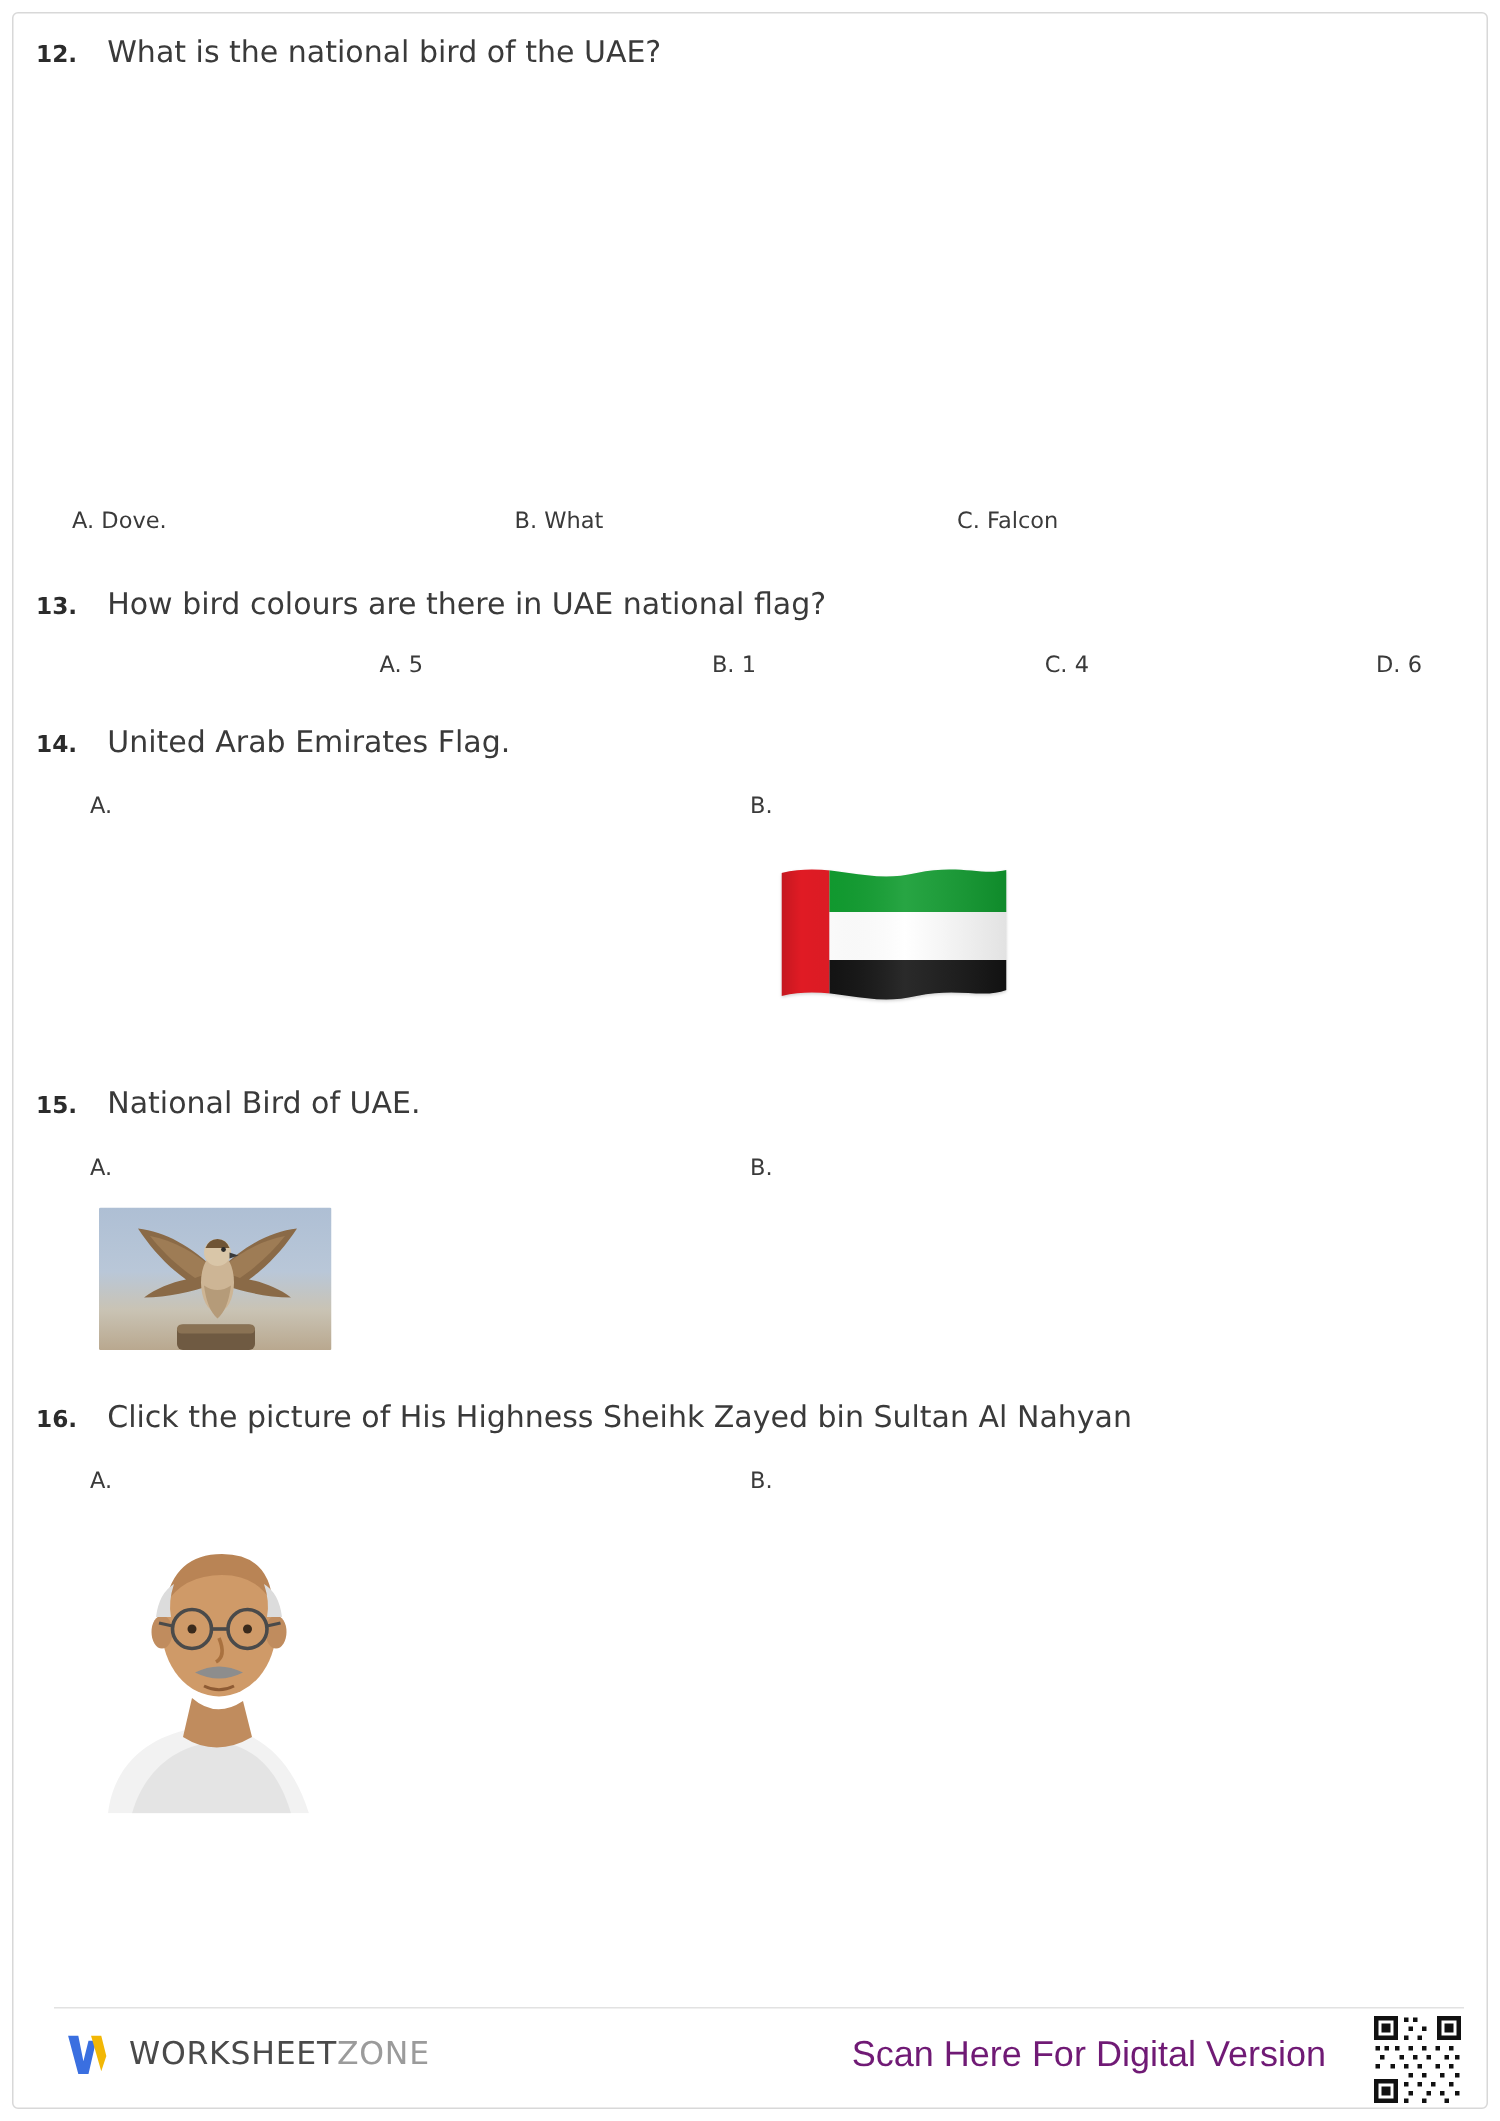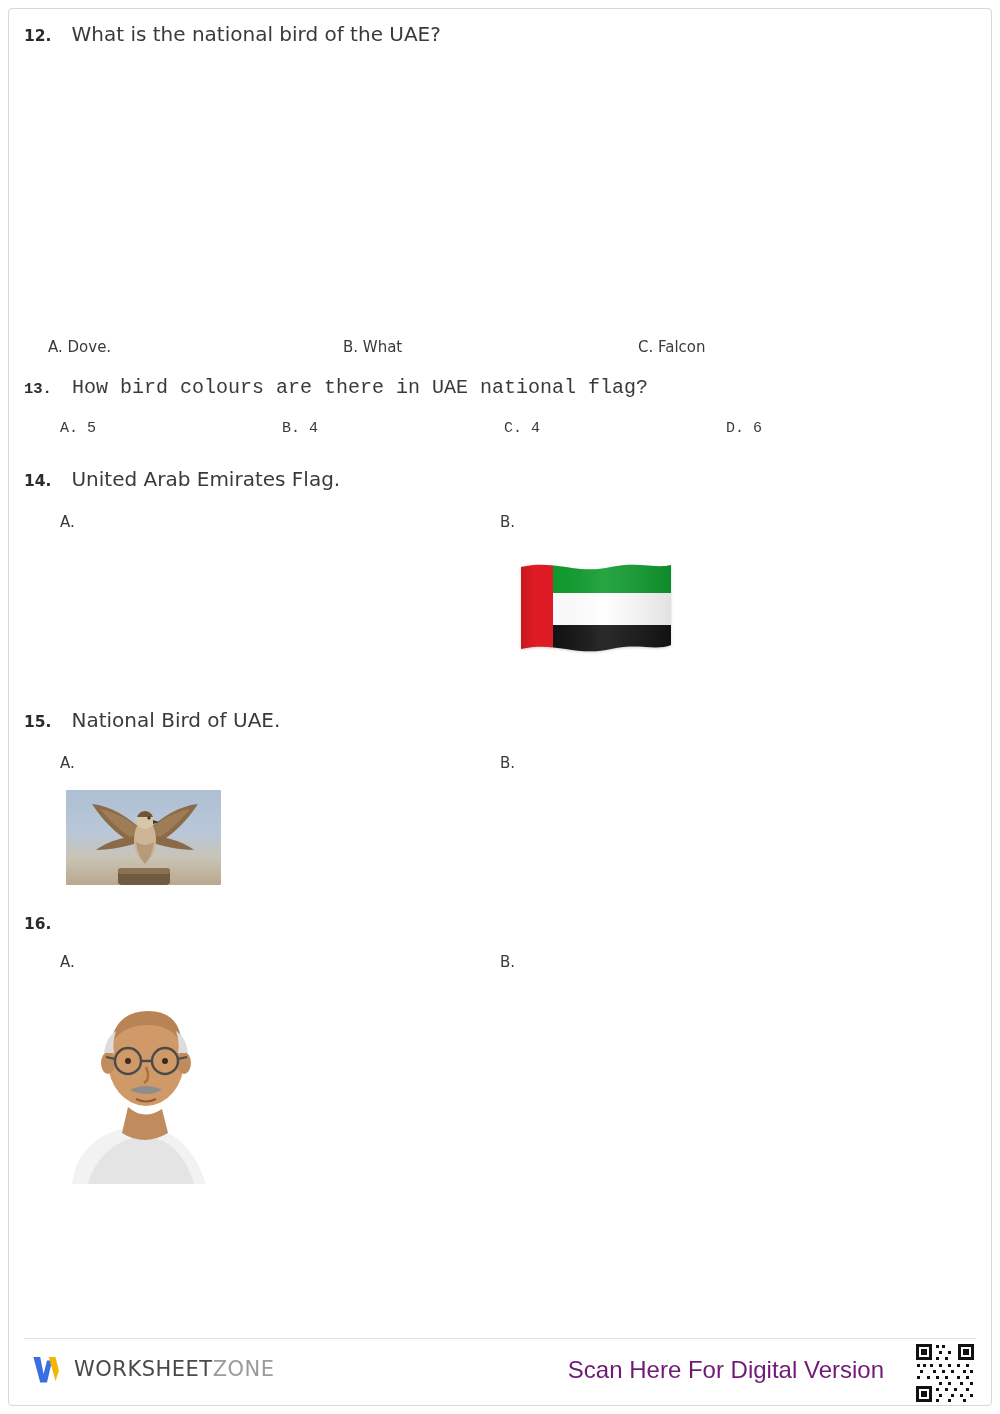--- a/index.html
+++ b/index.html
@@ -63,21 +63,21 @@
 
   .options-row {
     display: flex;
     margin-left: 36px;
   }
   .option {
     font-size: 15px;
     color: #3a3a3a;
   }
   .opt-w-3 { width: 295px; }
-  .opt-w-4 { width: 222px; }
+  .opt-w-4 { width: 222px; text-align: right; }
   .opt-w-2 { width: 440px; }
 
   .img-row {
     display: flex;
     margin-left: 36px;
   }
   .img-slot {
     width: 440px;
   }
 
@@ -121,21 +121,21 @@
     width: 155px;
     height: 195px;
     position: relative;
     overflow: hidden;
     background: #ffffff;
   }
 
   
   .footer {
     position: absolute;
-    left: 24px;
+    left: 36px;
     right: 24px;
     bottom: 14px;
     height: 62px;
     text-align: center;
   }
   .footer-rule {
     position: absolute;
     left: 0;
     right: 0;
     top: 0;
@@ -188,28 +188,28 @@
         <span class="q-num">12.</span>
         <span class="q-text">What is the national bird of the UAE?</span>
       </div>
       <div class="options-row" style="margin-top:290px;margin-left:24px;">
         <div class="option opt-w-3">A. Dove.</div>
         <div class="option opt-w-3">B. What</div>
         <div class="option opt-w-3">C. Falcon</div>
       </div>
     </div>
 
-    <div class="question" style="margin-top:24px;font-family:Liberation Mono, monospace;">
+    <div class="question" style="margin-top:38px;">
       <div class="q-head">
         <span class="q-num">13.</span>
         <span class="q-text">How bird colours are there in UAE national flag?</span>
       </div>
       <div class="options-row" style="margin-top:18px;">
         <div class="option opt-w-4">A. 5</div>
-        <div class="option opt-w-4">B. 4</div>
+        <div class="option opt-w-4">B. 1</div>
         <div class="option opt-w-4">C. 4</div>
         <div class="option opt-w-4">D. 6</div>
       </div>
     </div>
 
     <div class="question" style="margin-top:28px;">
       <div class="q-head">
         <span class="q-num">14.</span>
         <span class="q-text">United Arab Emirates Flag.</span>
       </div>
@@ -279,20 +279,21 @@
             </svg>
           </div>
         </div>
         <div class="img-slot"></div>
       </div>
     </div>
 
     <div class="question" style="margin-top:30px;">
       <div class="q-head">
         <span class="q-num">16.</span>
+        <span class="q-text">Click the picture of His Highness Sheihk Zayed bin Sultan Al Nahyan</span>
       </div>
       <div class="options-row" style="margin-top:20px;">
         <div class="option opt-w-2">A.</div>
         <div class="option opt-w-2">B.</div>
       </div>
       <div class="img-row">
         <div class="img-slot">
           <div class="portrait-wrap">
             <svg viewBox="0 0 155 195" width="155" height="195" xmlns="http://www.w3.org/2000/svg">
               <rect x="0" y="0" width="155" height="195" fill="#ffffff"></rect>

